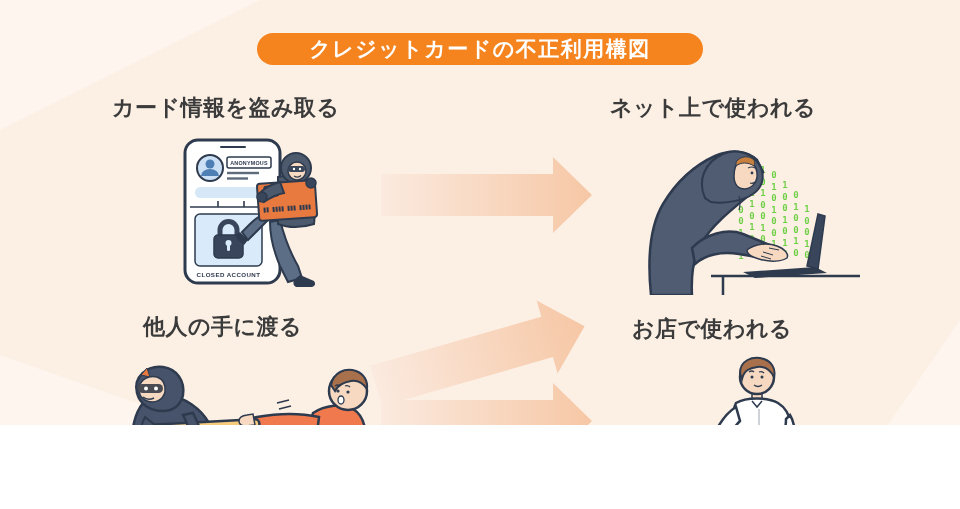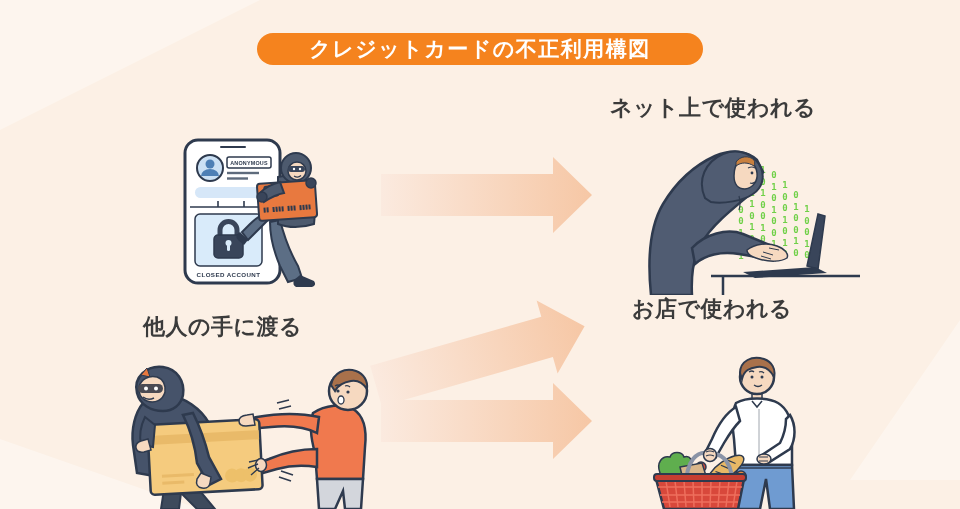--- a/index.html
+++ b/index.html
@@ -1,17 +1,17 @@
 <!DOCTYPE html>
 <html><head>
 <meta charset="utf-8">
 <style>
   html,body{margin:0;padding:0;}
   .canvas{
-    position:relative;width:960px;height:509px;overflow:hidden;
+    position:relative;width:960px;height:425px;overflow:hidden;
     background:#FCF0E5;
     font-family:"Liberation Sans","DejaVu Sans",sans-serif;
   }
   .accent{position:absolute;background:rgba(255,255,255,0.35);}
   .accent-tl{left:0;top:0;width:260px;height:130px;clip-path:polygon(0 0,100% 0,0 100%);}
   .accent-r{right:0;top:320px;width:110px;height:160px;clip-path:polygon(100% 0,100% 100%,0 100%);}
   .accent-bl{left:0;bottom:0;width:200px;height:70px;clip-path:polygon(0 0,100% 100%,0 100%);}
   .banner{
     position:absolute;left:257px;top:33px;width:446px;height:32px;
     background:#F5831E;border-radius:17px;
@@ -20,21 +20,21 @@
   .banner span{
     color:#fff;font-size:21px;font-weight:bold;letter-spacing:1.5px;white-space:nowrap;
   }
   .sec-label{
     position:absolute;color:#3B3B3B;font-size:22px;font-weight:bold;
     letter-spacing:0.5px;white-space:nowrap;line-height:26px;
   }
   .lbl-steal{left:112px;top:95px;}
   .lbl-online{left:610px;top:95px;text-align:center;}
   .lbl-handoff{left:143px;top:316px;font-family:Liberation Mono, monospace;}
-  .lbl-store{left:632px;top:296px;}
+  .lbl-store{left:632px;top:316px;}
   .arrow-layer{position:absolute;left:0;top:0;z-index:1;}
   .illus{position:absolute;z-index:3;}
   .illus svg{display:block;}
   .il-phone{left:168px;top:132px;width:200px;height:165px;}
   .il-hacker{left:635px;top:128px;width:225px;height:167px;}
   .il-handoff{left:105px;top:353px;width:300px;height:156px;}
   .il-shopper{left:640px;top:355px;width:220px;height:154px;}
   .binary-layer{position:absolute;left:635px;top:128px;width:225px;height:167px;z-index:2;}
   .binary-col{
     position:absolute;width:8px;
@@ -69,20 +69,21 @@
     </g>
     <g transform="translate(381,421)">
       <polygon points="0,-21 172,-21 172,-38 211,0 172,38 172,21 0,21" fill="url(#ag)"></polygon>
     </g>
   </svg>
 
   <div class="banner">
     <span>クレジットカードの不正利用構図</span>
   </div>
 
+  <div class="sec-label lbl-steal">カード情報を盗み取る</div>
   <div class="sec-label lbl-online">ネット上で使われる</div>
   <div class="sec-label lbl-handoff">他人の手に渡る</div>
   <div class="sec-label lbl-store">お店で使われる</div>
 
   <div class="binary-layer">
     <div class="binary-col bc1">100101</div>
     <div class="binary-col bc2">0110100</div>
     <div class="binary-col bc3">10100101</div>
     <div class="binary-col bc4">01010010</div>
     <div class="binary-col bc5">1001010</div>

